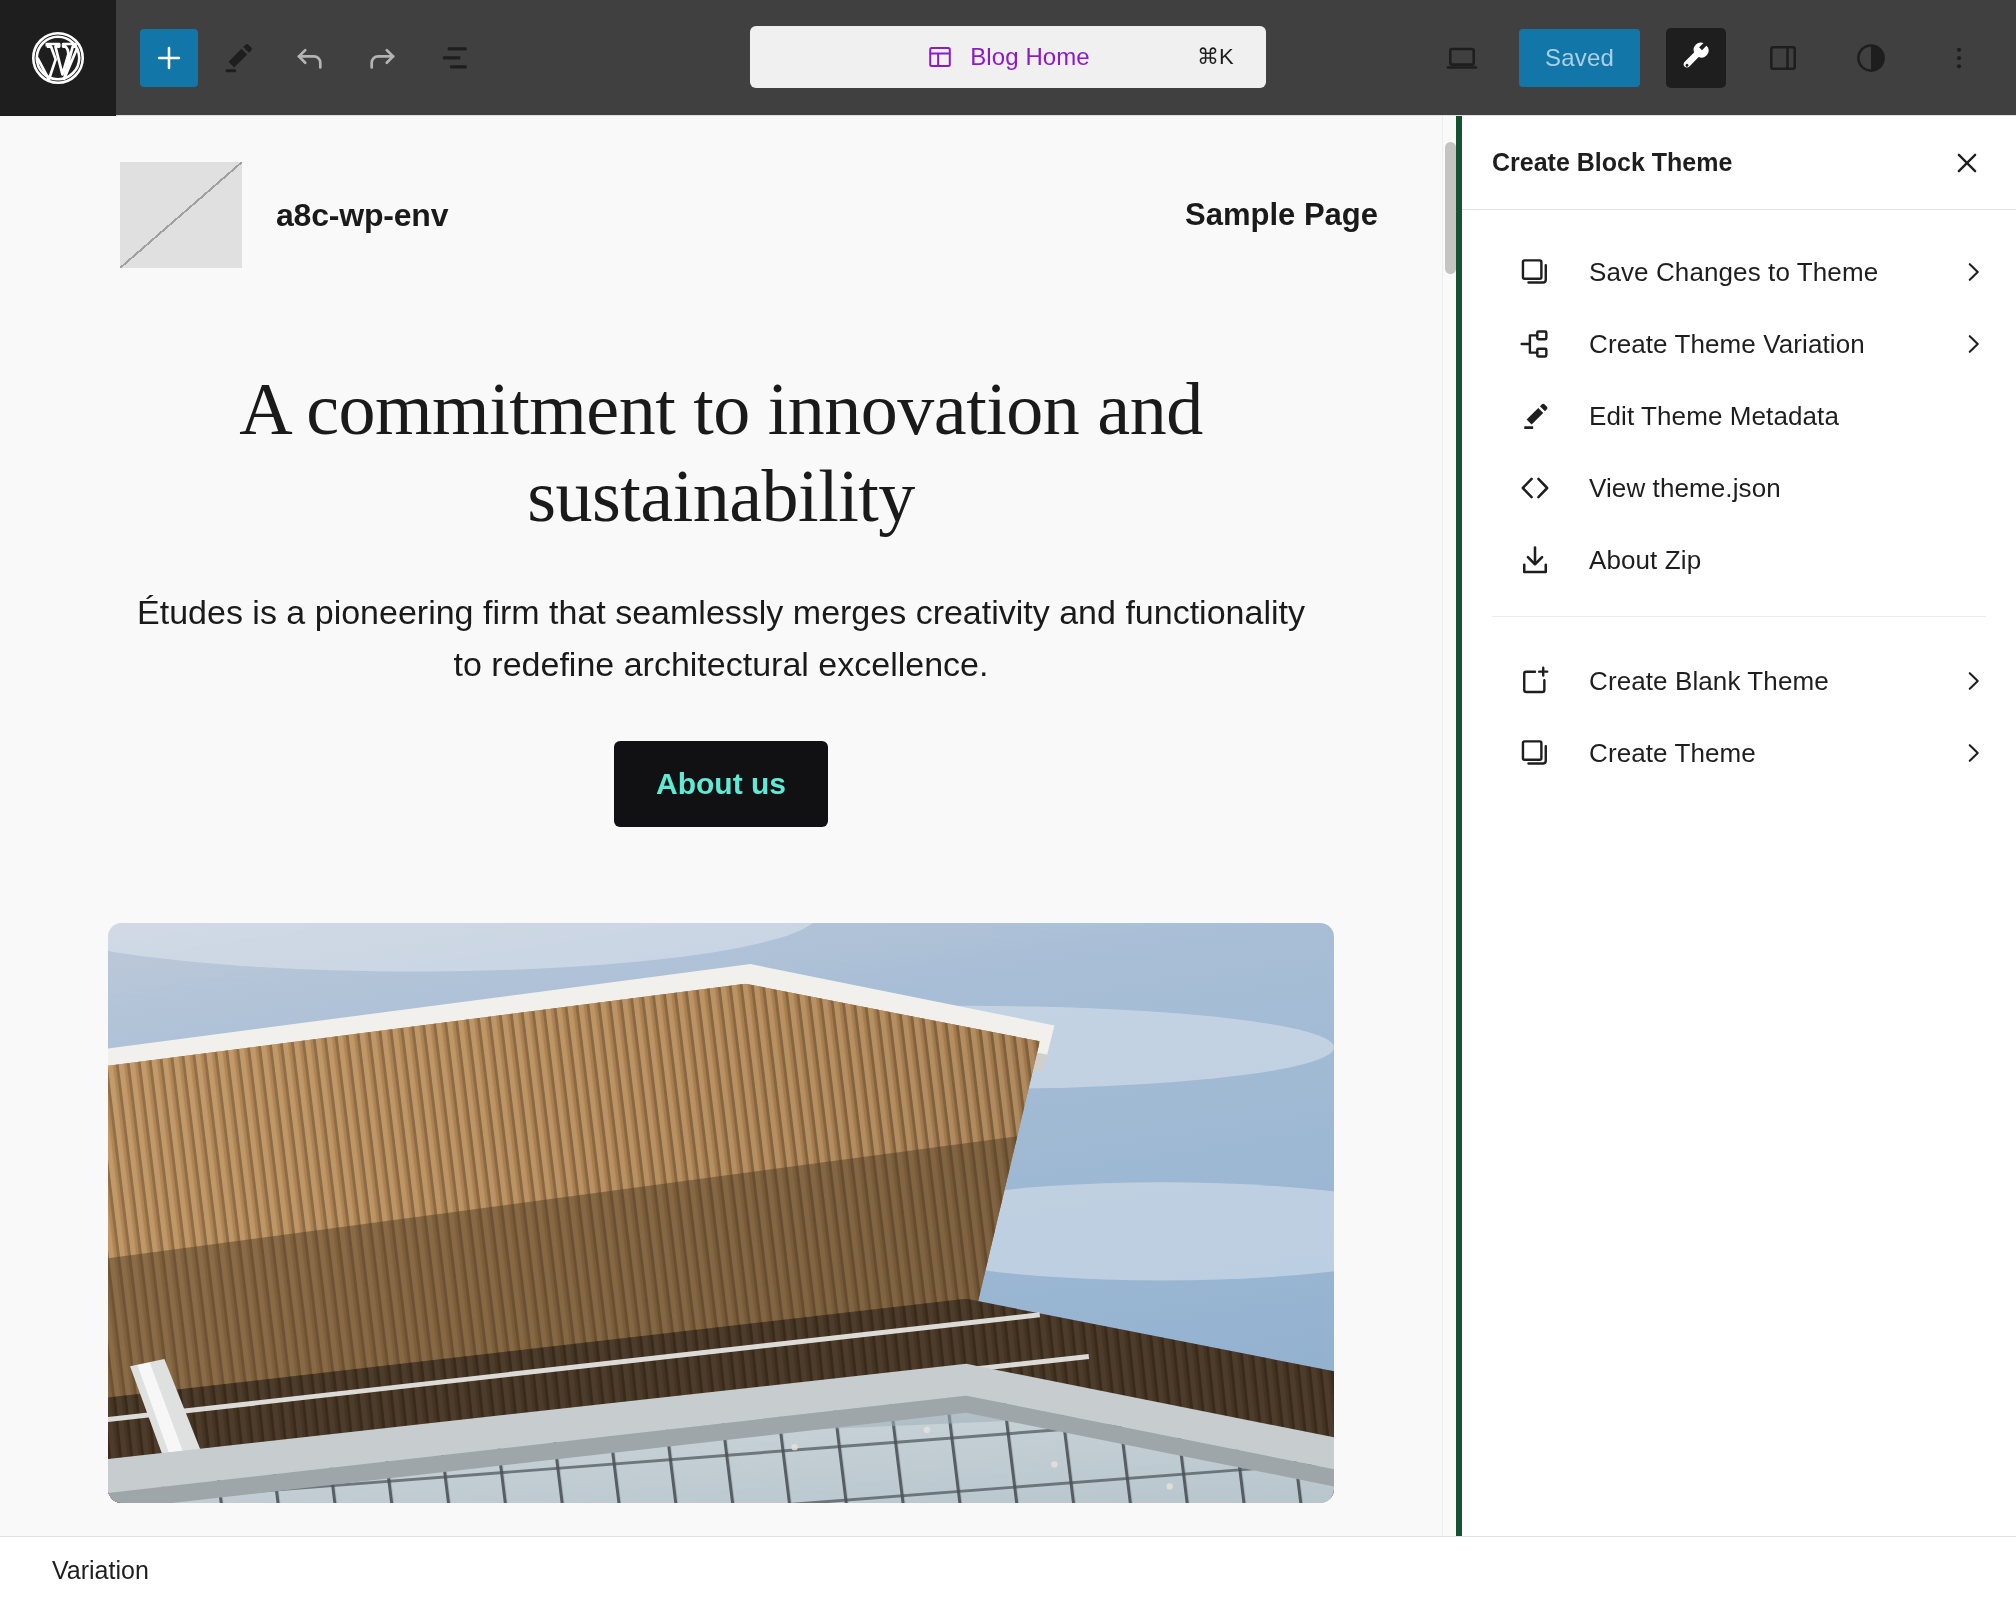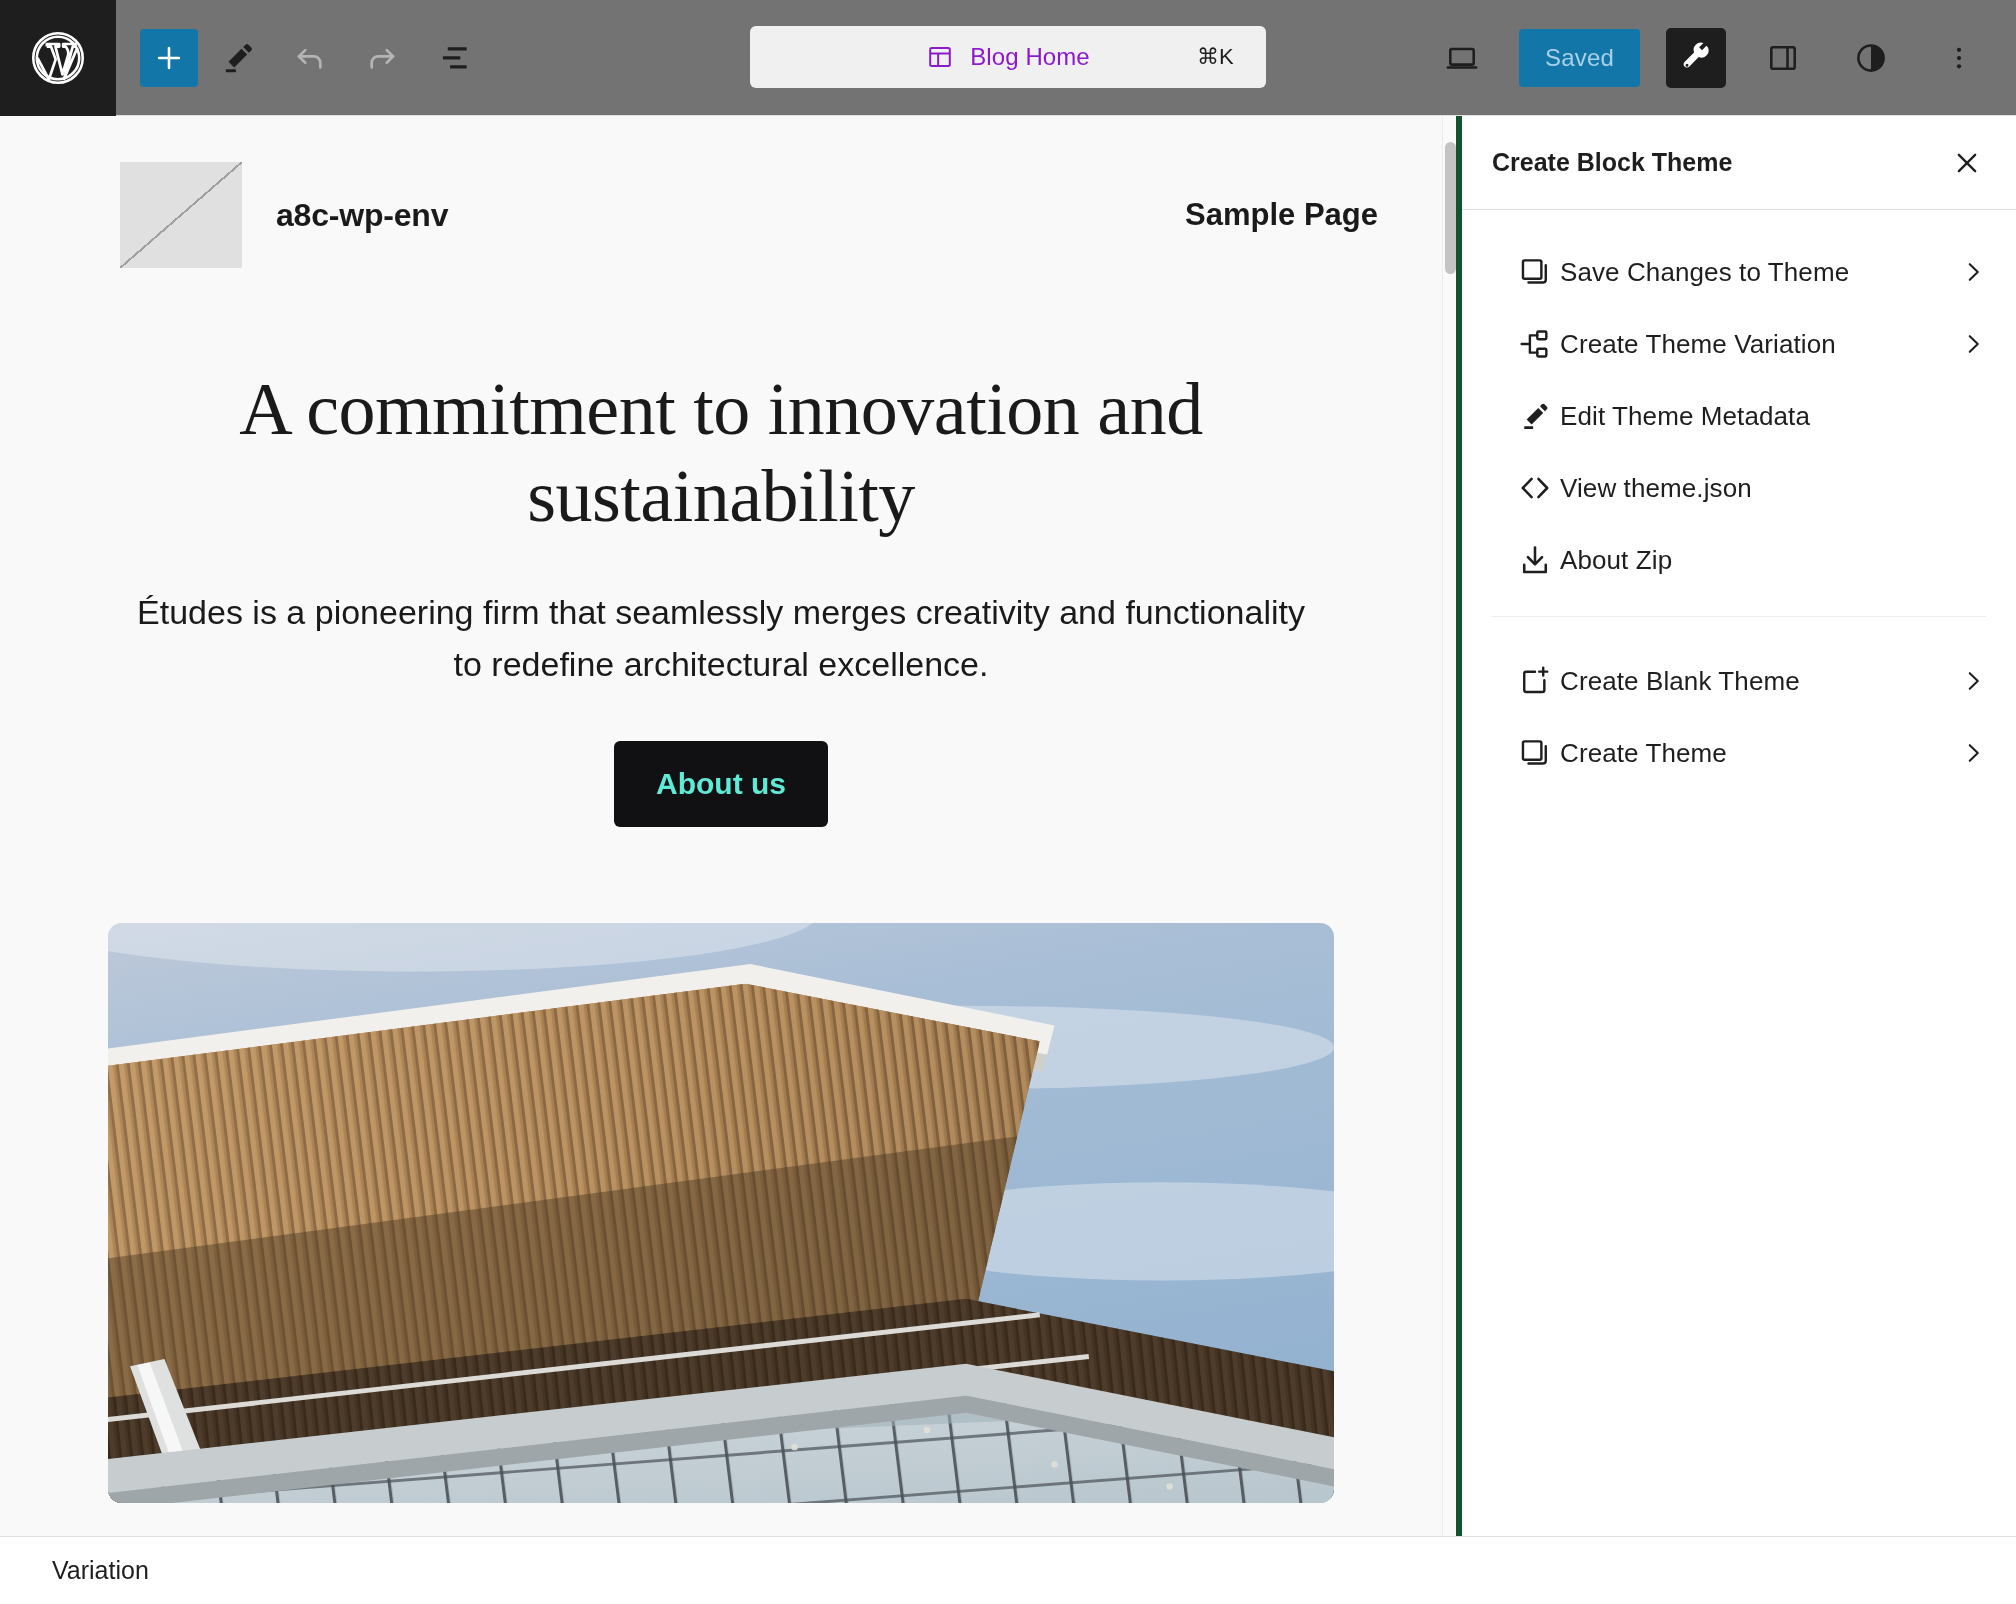--- a/index.html
+++ b/index.html
@@ -10,21 +10,21 @@
     overflow: hidden;
   }
 
   
   .app { width: 2016px; height: 1604px; display: flex; flex-direction: column; }
 
   
   .toolbar {
     height: 116px; flex: 0 0 116px;
     display: flex; align-items: center;
-    background: #737373;
+    background: #404040;
     border-bottom: 1px solid #e0e0e0;
     position: relative;
   }
   .wp-logo-btn {
     width: 116px; height: 116px; flex: 0 0 116px;
     background: #1e1e1e;
     display: flex; align-items: center; justify-content: center;
   }
   .wp-logo-btn svg { width: 56px; height: 56px; display:block; }
 
@@ -190,21 +190,21 @@
     cursor: pointer; background: none; border: none; width: 100%;
     font-family: "Liberation Sans", sans-serif; text-align: left;
   }
   .sb-ico {
     width: 42px; flex: 0 0 42px;
     display: flex; align-items: center; justify-content: flex-start;
     color: #1e1e1e;
   }
   .sb-ico svg { width: 34px; height: 34px; display: block; }
   .sb-label {
-    margin-left: 0; font-size: 26px; color: #1e1e1e;
+    margin-left: 29px; font-size: 26px; color: #1e1e1e;
     letter-spacing: .1px; white-space: nowrap;
   }
   .sb-chev {
     margin-left: auto; color: #1e1e1e; display: flex; align-items: center;
   }
   .sb-chev svg { width: 26px; height: 26px; display: block; }
 
   
   .statusbar {
     height: 68px; flex: 0 0 68px;

